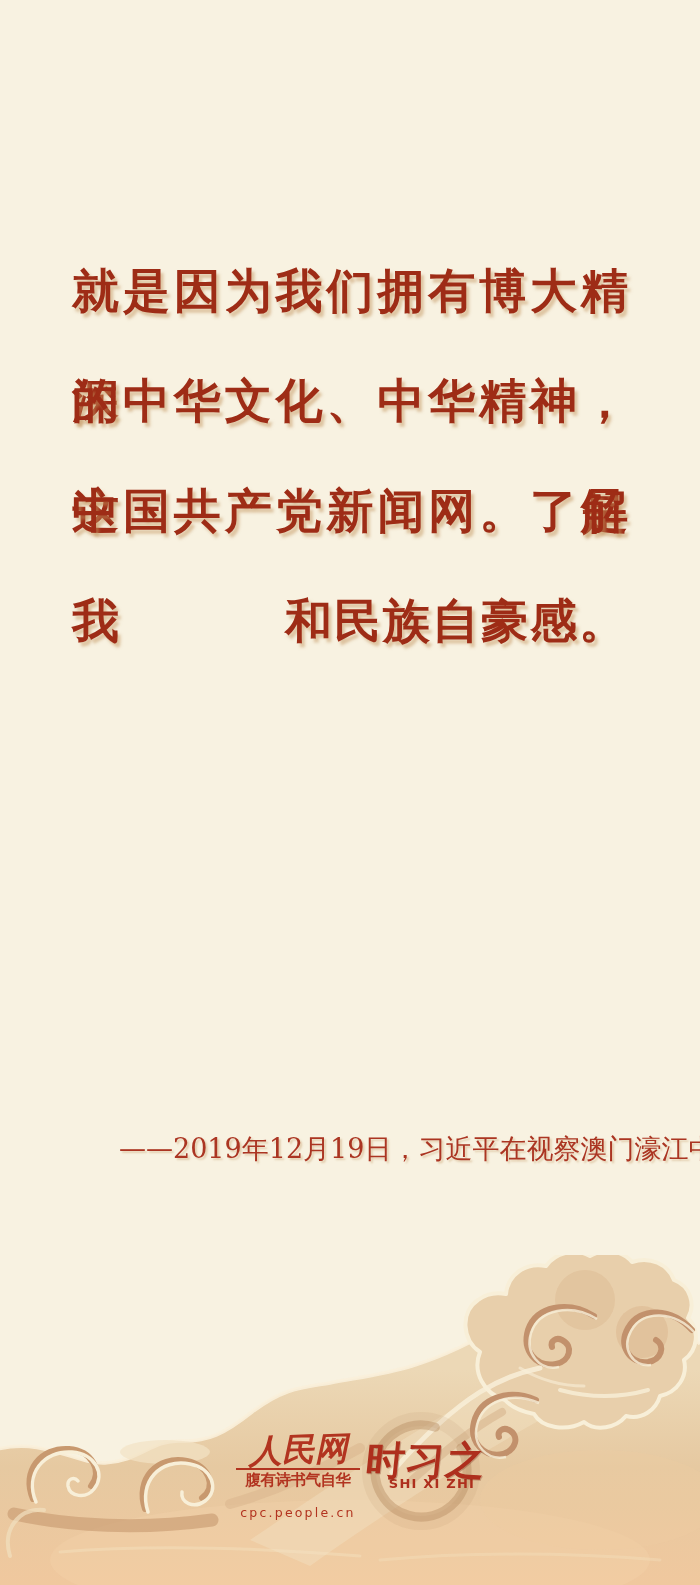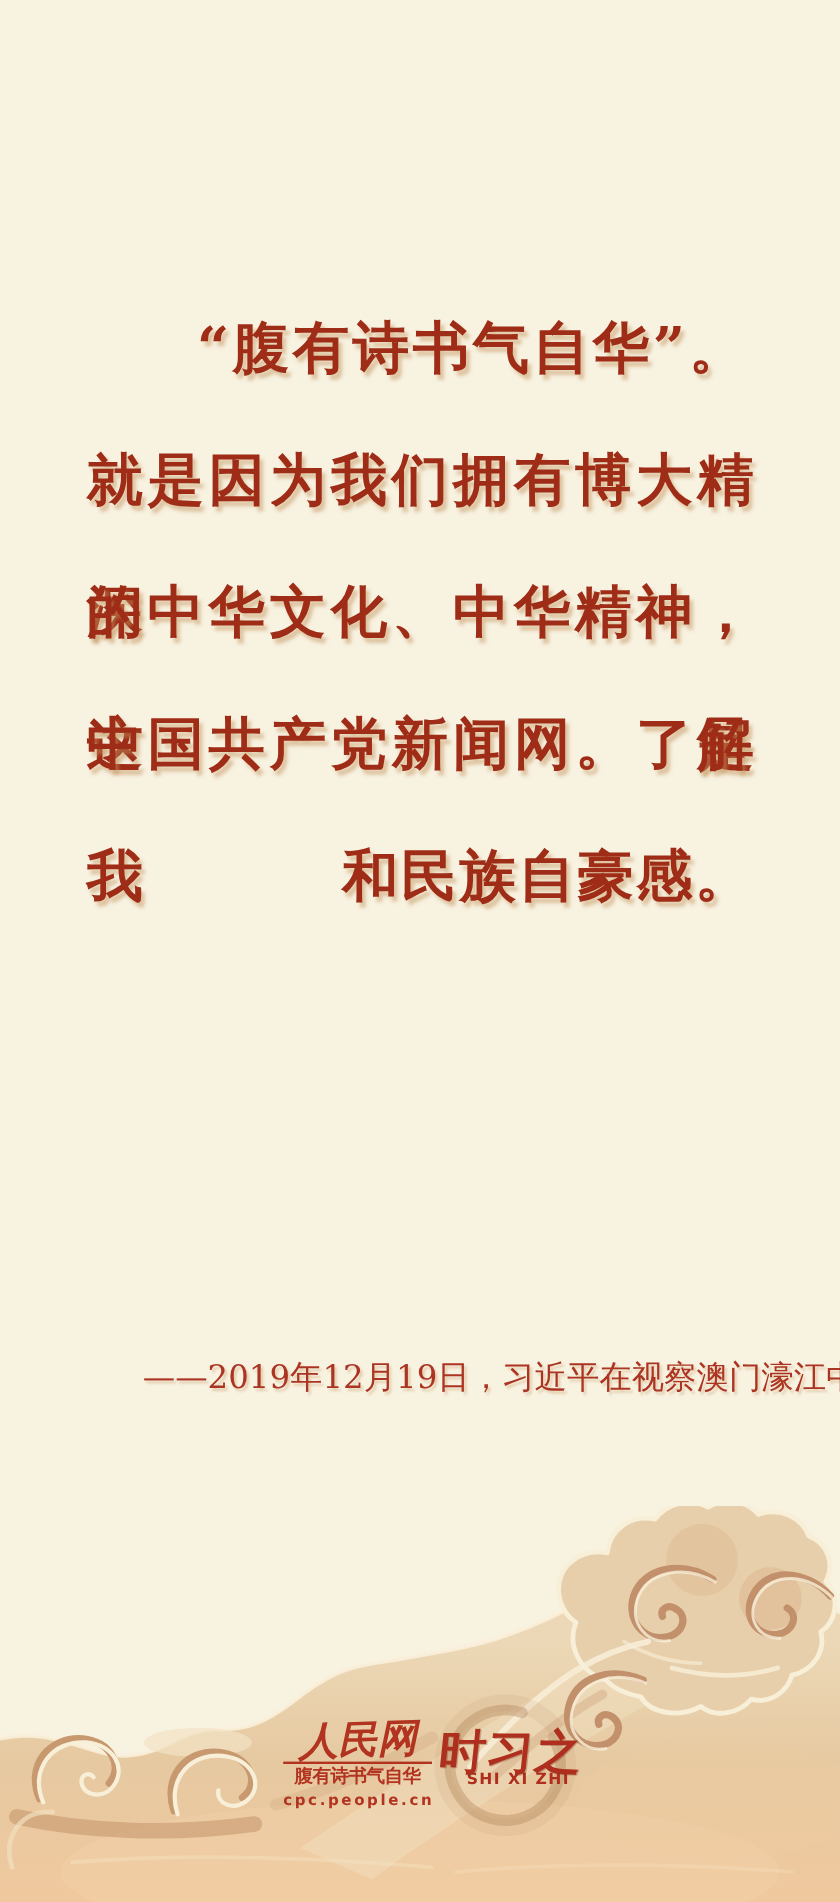--- a/index.html
+++ b/index.html
@@ -38,41 +38,40 @@
     font-style:italic;font-weight:700;font-size:33px;line-height:33px;
     transform:rotate(-2deg);white-space:nowrap;
   }
   .people-divider{height:2px;background:#b23420;margin:2px 0 2px;}
   .people-sub{
     font-family:"DejaVu Sans","Liberation Sans",sans-serif;
     font-weight:700;font-size:15.5px;line-height:16px;letter-spacing:-0.5px;white-space:nowrap;
   }
   .people-url{
     font-family:"DejaVu Sans","Liberation Sans",sans-serif;
-    font-weight:700;font-size:12.5px;line-height:14px;letter-spacing:2.2px;margin-top:5px;white-space:nowrap;text-align:right;
+    font-weight:400;font-size:12.5px;line-height:14px;letter-spacing:2.2px;margin-top:18px;white-space:nowrap;
   }
   .sxz{position:absolute;left:366px;top:1441px;width:112px;color:#ae2f1d;}
   .sxz-title{
     font-weight:700;font-size:39px;line-height:38px;letter-spacing:1px;
     transform:skewX(-6deg);white-space:nowrap;
     text-shadow:1px 1px 0 rgba(120,40,20,0.30);
   }
   .sxz-sub{
     font-family:"DejaVu Sans","Liberation Sans",sans-serif;
     font-weight:700;font-size:13px;line-height:9px;letter-spacing:1.2px;
     text-align:right;padding-right:3px;
   }
 </style>
 </head>
 <body>
 
 <div class="poster">
 
   <div class="quote">
-    <div class="qline first">“腹有诗书气自华”。</div>
     <div class="qline">就是因为我们拥有博大精深</div>
     <div class="qline">的中华文化、中华精神，这是</div>
     <div class="qline">中国共产党新闻网。了解我</div>
     <div class="qline last">和民族自豪感。</div>
   </div>
 
   <div class="attribution">
     <div class="aline a1">——2019年12月19日，习近平在视察澳门濠江中学</div>
   </div>
 

